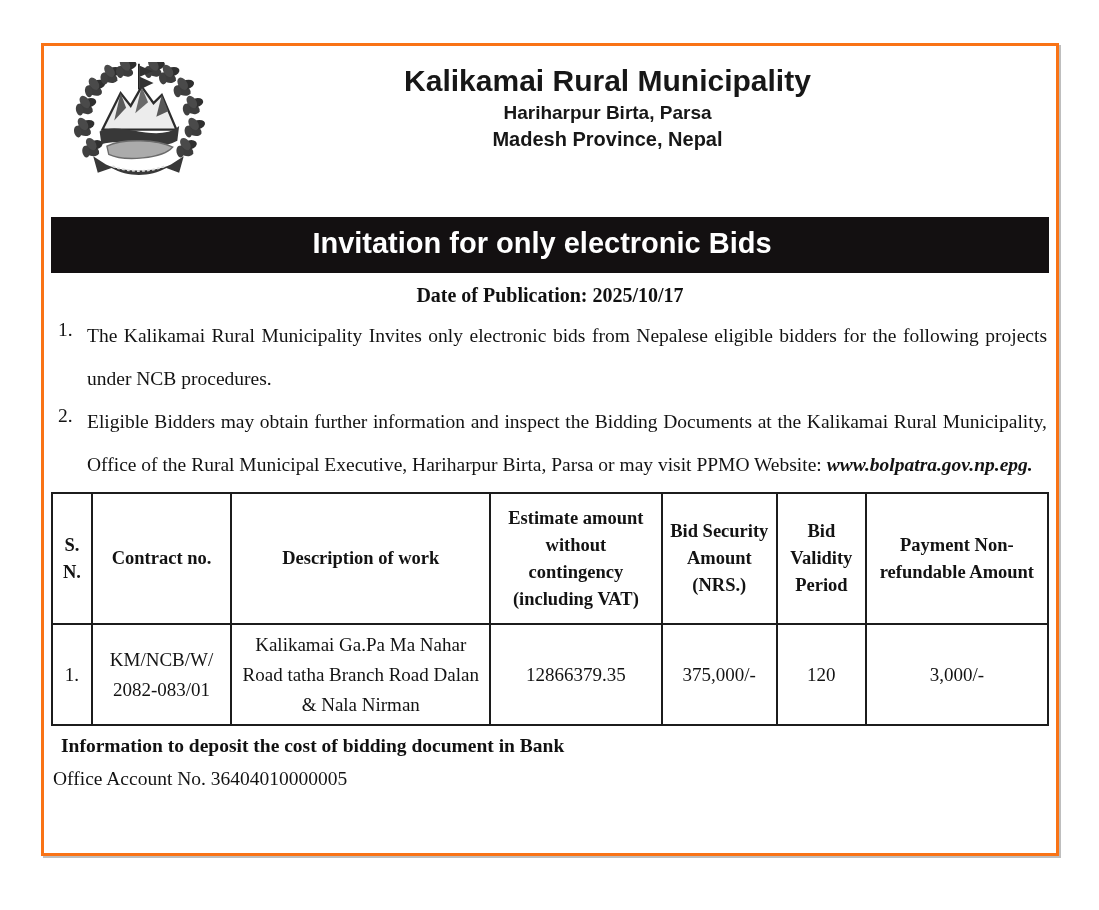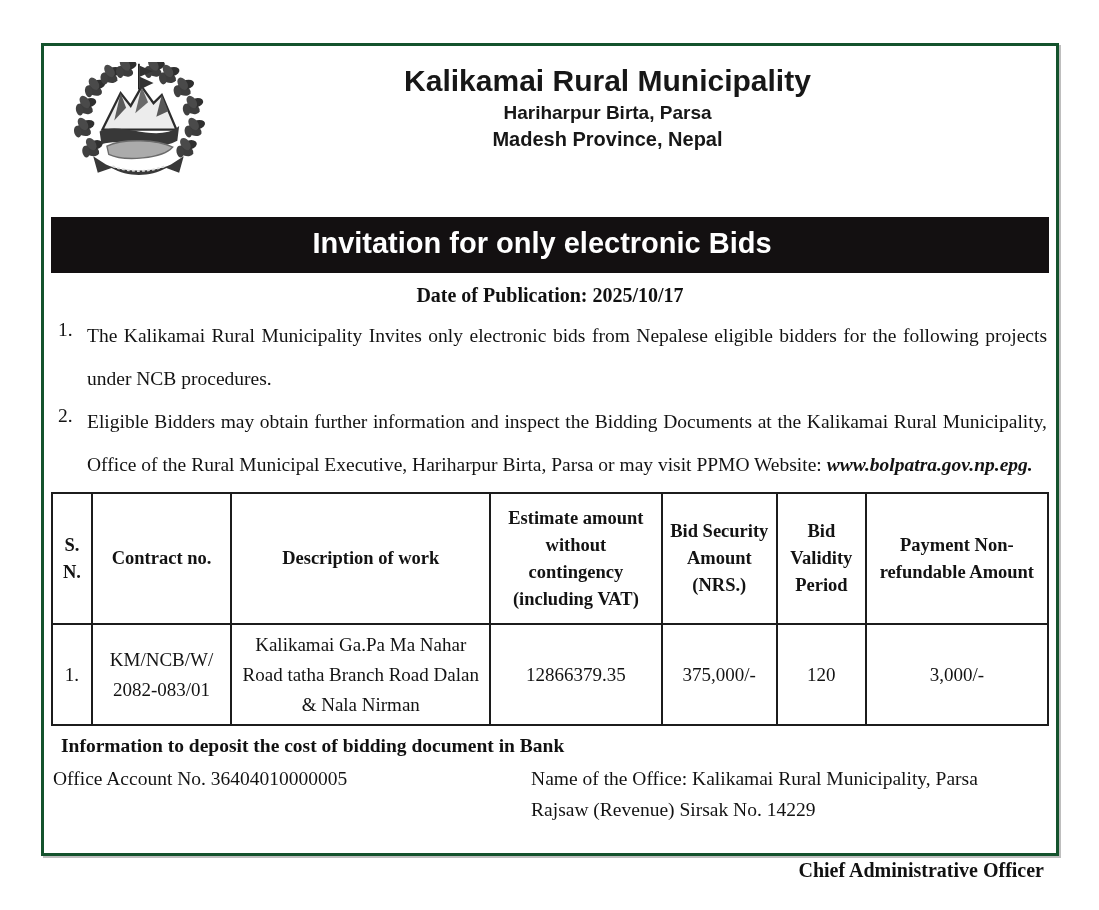--- a/index.html
+++ b/index.html
@@ -1,21 +1,21 @@
 <!DOCTYPE html>
 <html><head>
 <meta charset="utf-8">
 <style>
   * { margin: 0; padding: 0; box-sizing: border-box; }
   html, body { width: 1099px; height: 910px; background: #ffffff; font-family: "Liberation Serif", serif; }
   .doc {
     position: absolute;
     left: 41px; top: 43px;
     width: 1018px; height: 813px;
-    border: 3px solid #14532d;
+    border: 3px solid #f97316;
     background: #ffffff;
     padding: 8px 7px 0 7px;
     box-shadow: 2px 2px 0 rgba(110,110,110,.45);
   }
   
   .header { position: relative; height: 150px; }
   .logo { position: absolute; left: 18px; top: 8px; width: 138px; height: 128px; }
   .header-text {
     margin-left: 160px; margin-right: 45px;
     text-align: center;
@@ -179,21 +179,16 @@
         <td>3,000/-</td>
       </tr>
     </tbody>
   </table>
 
   <div class="bank-heading">Information to deposit the cost of bidding document in Bank</div>
   <div class="bank-cols">
     <div class="bank-left">
       <div class="bank-line">Office Account No. 36404010000005</div>
     </div>
-    <div class="bank-right">
-      <div class="bank-line">Name of the Office: Kalikamai Rural Municipality, Parsa</div>
-      <div class="bank-line">Rajsaw (Revenue) Sirsak No. 14229</div>
-    </div>
   </div>
 
-  <div class="signature">Chief Administrative Officer</div>
 
 </div>
 
 </body></html>

